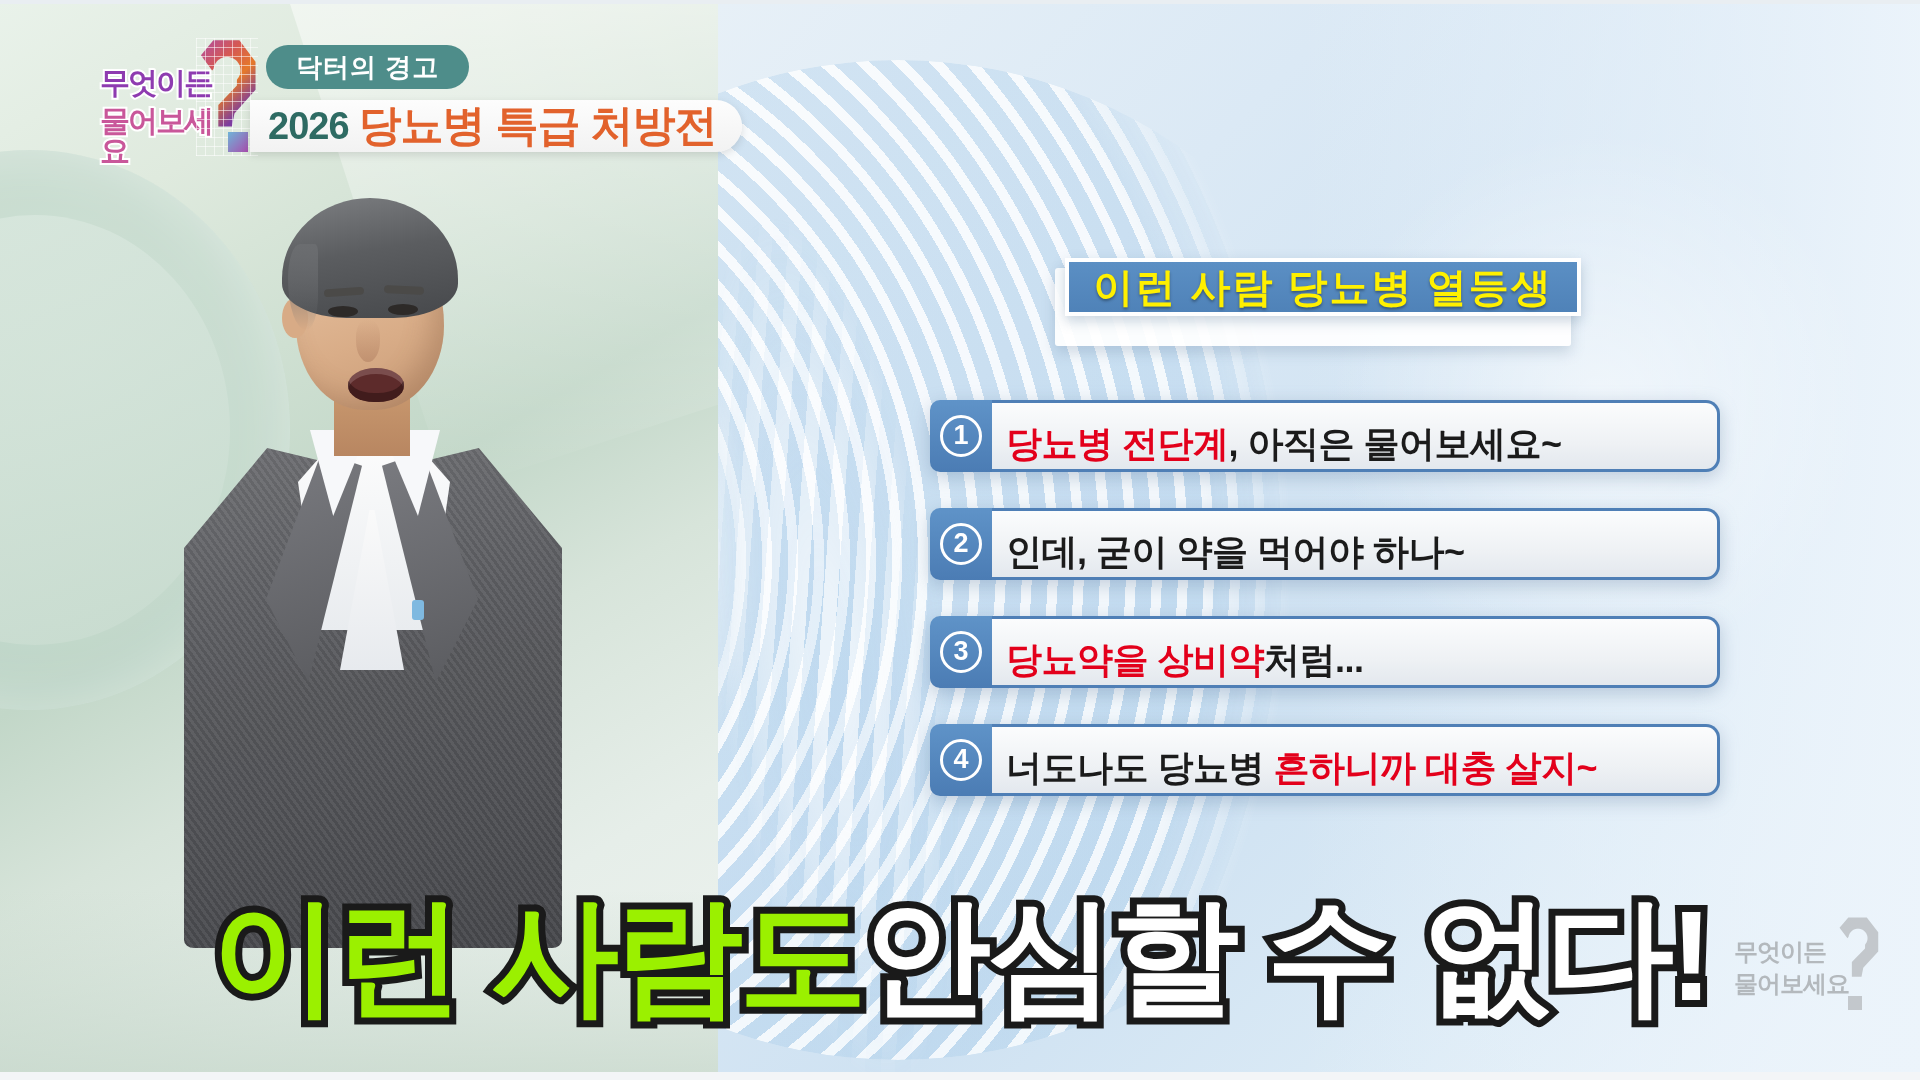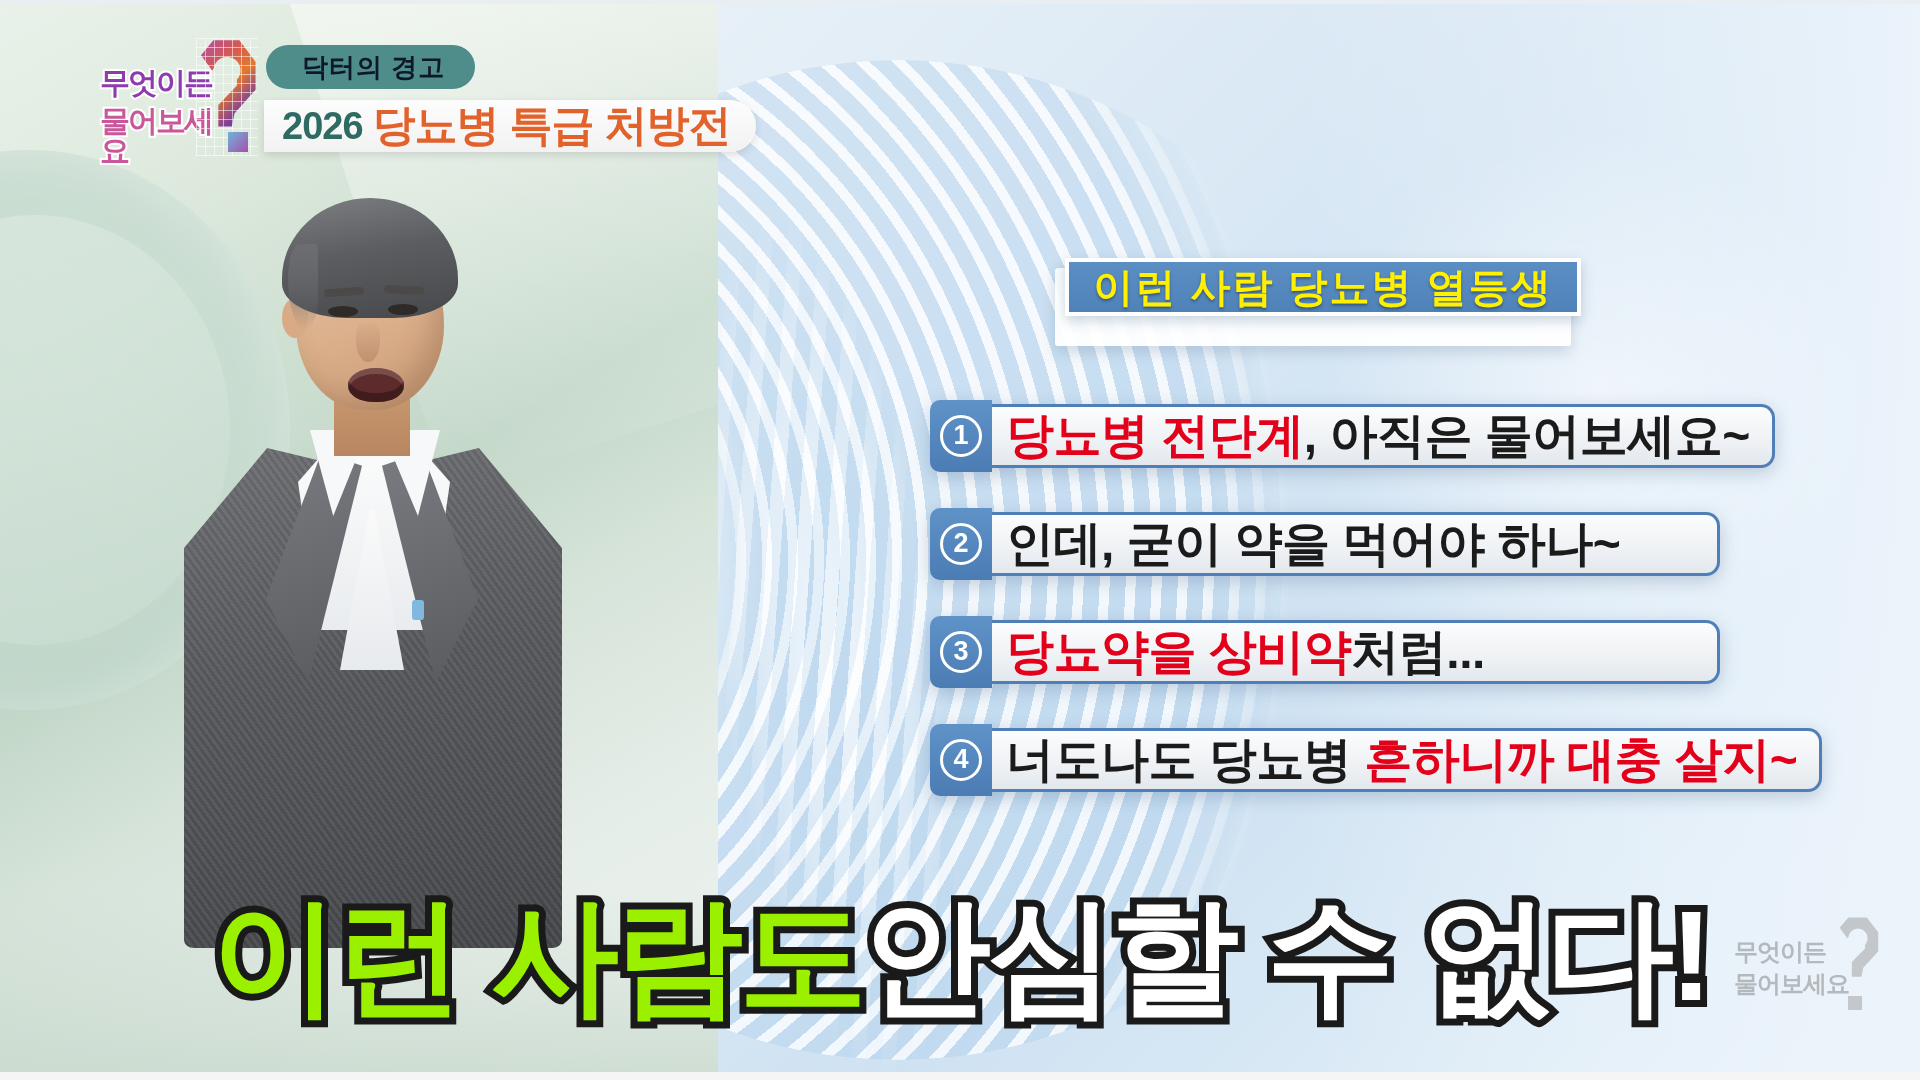--- a/index.html
+++ b/index.html
@@ -181,27 +181,27 @@
     display:flex;align-items:center;justify-content:center;
     color:#fff;font-size:36px;font-weight:700;
     position:relative;z-index:2;
   }
   .num span{
     width:42px;height:42px;border:3px solid #ffffff;border-radius:50%;
     display:flex;align-items:center;justify-content:center;font-size:27px;line-height:1;
     padding-bottom:2px;box-sizing:border-box;
   }
   .txt{
-    flex:1;height:64px;margin-left:-8px;
+    flex:1;height:72px;margin-left:-8px;
     background:linear-gradient(180deg,#fbfcfd,#eef1f4 62%,#e3e8ee);
     border:3px solid #4f7fb6;border-left:none;
     border-radius:0 14px 14px 0;
-    display:flex;align-items:center;
+    display:flex;align-items:flex-end;
     padding:0 22px;box-sizing:border-box;
-    font-size:48px;font-weight:700;color:#1b1b1b;white-space:nowrap;
+    font-size:36px;font-weight:700;color:#1b1b1b;white-space:nowrap;
     letter-spacing:-.5px;
   }
   .txt .hl{color:#e3001b;}
 
   
   .brand{position:absolute;left:100px;top:58px;width:130px;height:96px;}
   .brand .ln{
     position:absolute;left:0;font-size:30px;font-weight:700;line-height:1;
     letter-spacing:-2px;
     -webkit-text-stroke:4px #ffffff;paint-order:stroke fill;
@@ -224,24 +224,24 @@
   .qpix{position:absolute;left:196px;top:38px;width:62px;height:118px;
     background:repeating-linear-gradient(0deg,rgba(255,255,255,.55) 0 1px,transparent 1px 9px),
                repeating-linear-gradient(90deg,rgba(255,255,255,.55) 0 1px,transparent 1px 9px);
     pointer-events:none;}
 
   .badge{
     position:absolute;left:266px;top:45px;height:44px;
     background:#4e8d8a;border-radius:24px;
     display:flex;align-items:center;padding:0 30px;
   }
-  .badge span{color:#0f172a;font-size:26px;font-weight:700;letter-spacing:1px;margin-left:6px;}
+  .badge span{color:#ffffff;font-size:26px;font-weight:700;letter-spacing:1px;}
 
   .titlebar{
-    position:absolute;left:264px;top:100px;height:52px;
+    position:absolute;left:250px;top:100px;height:52px;
     background:linear-gradient(180deg,#fdfdfd,#f2f2f2);
     border-radius:0 26px 26px 0;
     display:flex;align-items:center;padding:0 26px 0 18px;
     box-shadow:0 3px 8px rgba(0,0,0,.12);
   }
   .titlebar .yr{color:#2e6b63;font-size:38px;font-weight:700;letter-spacing:-1px;margin-right:10px;}
   .titlebar .tt{color:#e2622c;font-size:43px;font-weight:700;letter-spacing:-1px;}
 
   
   .caption{

